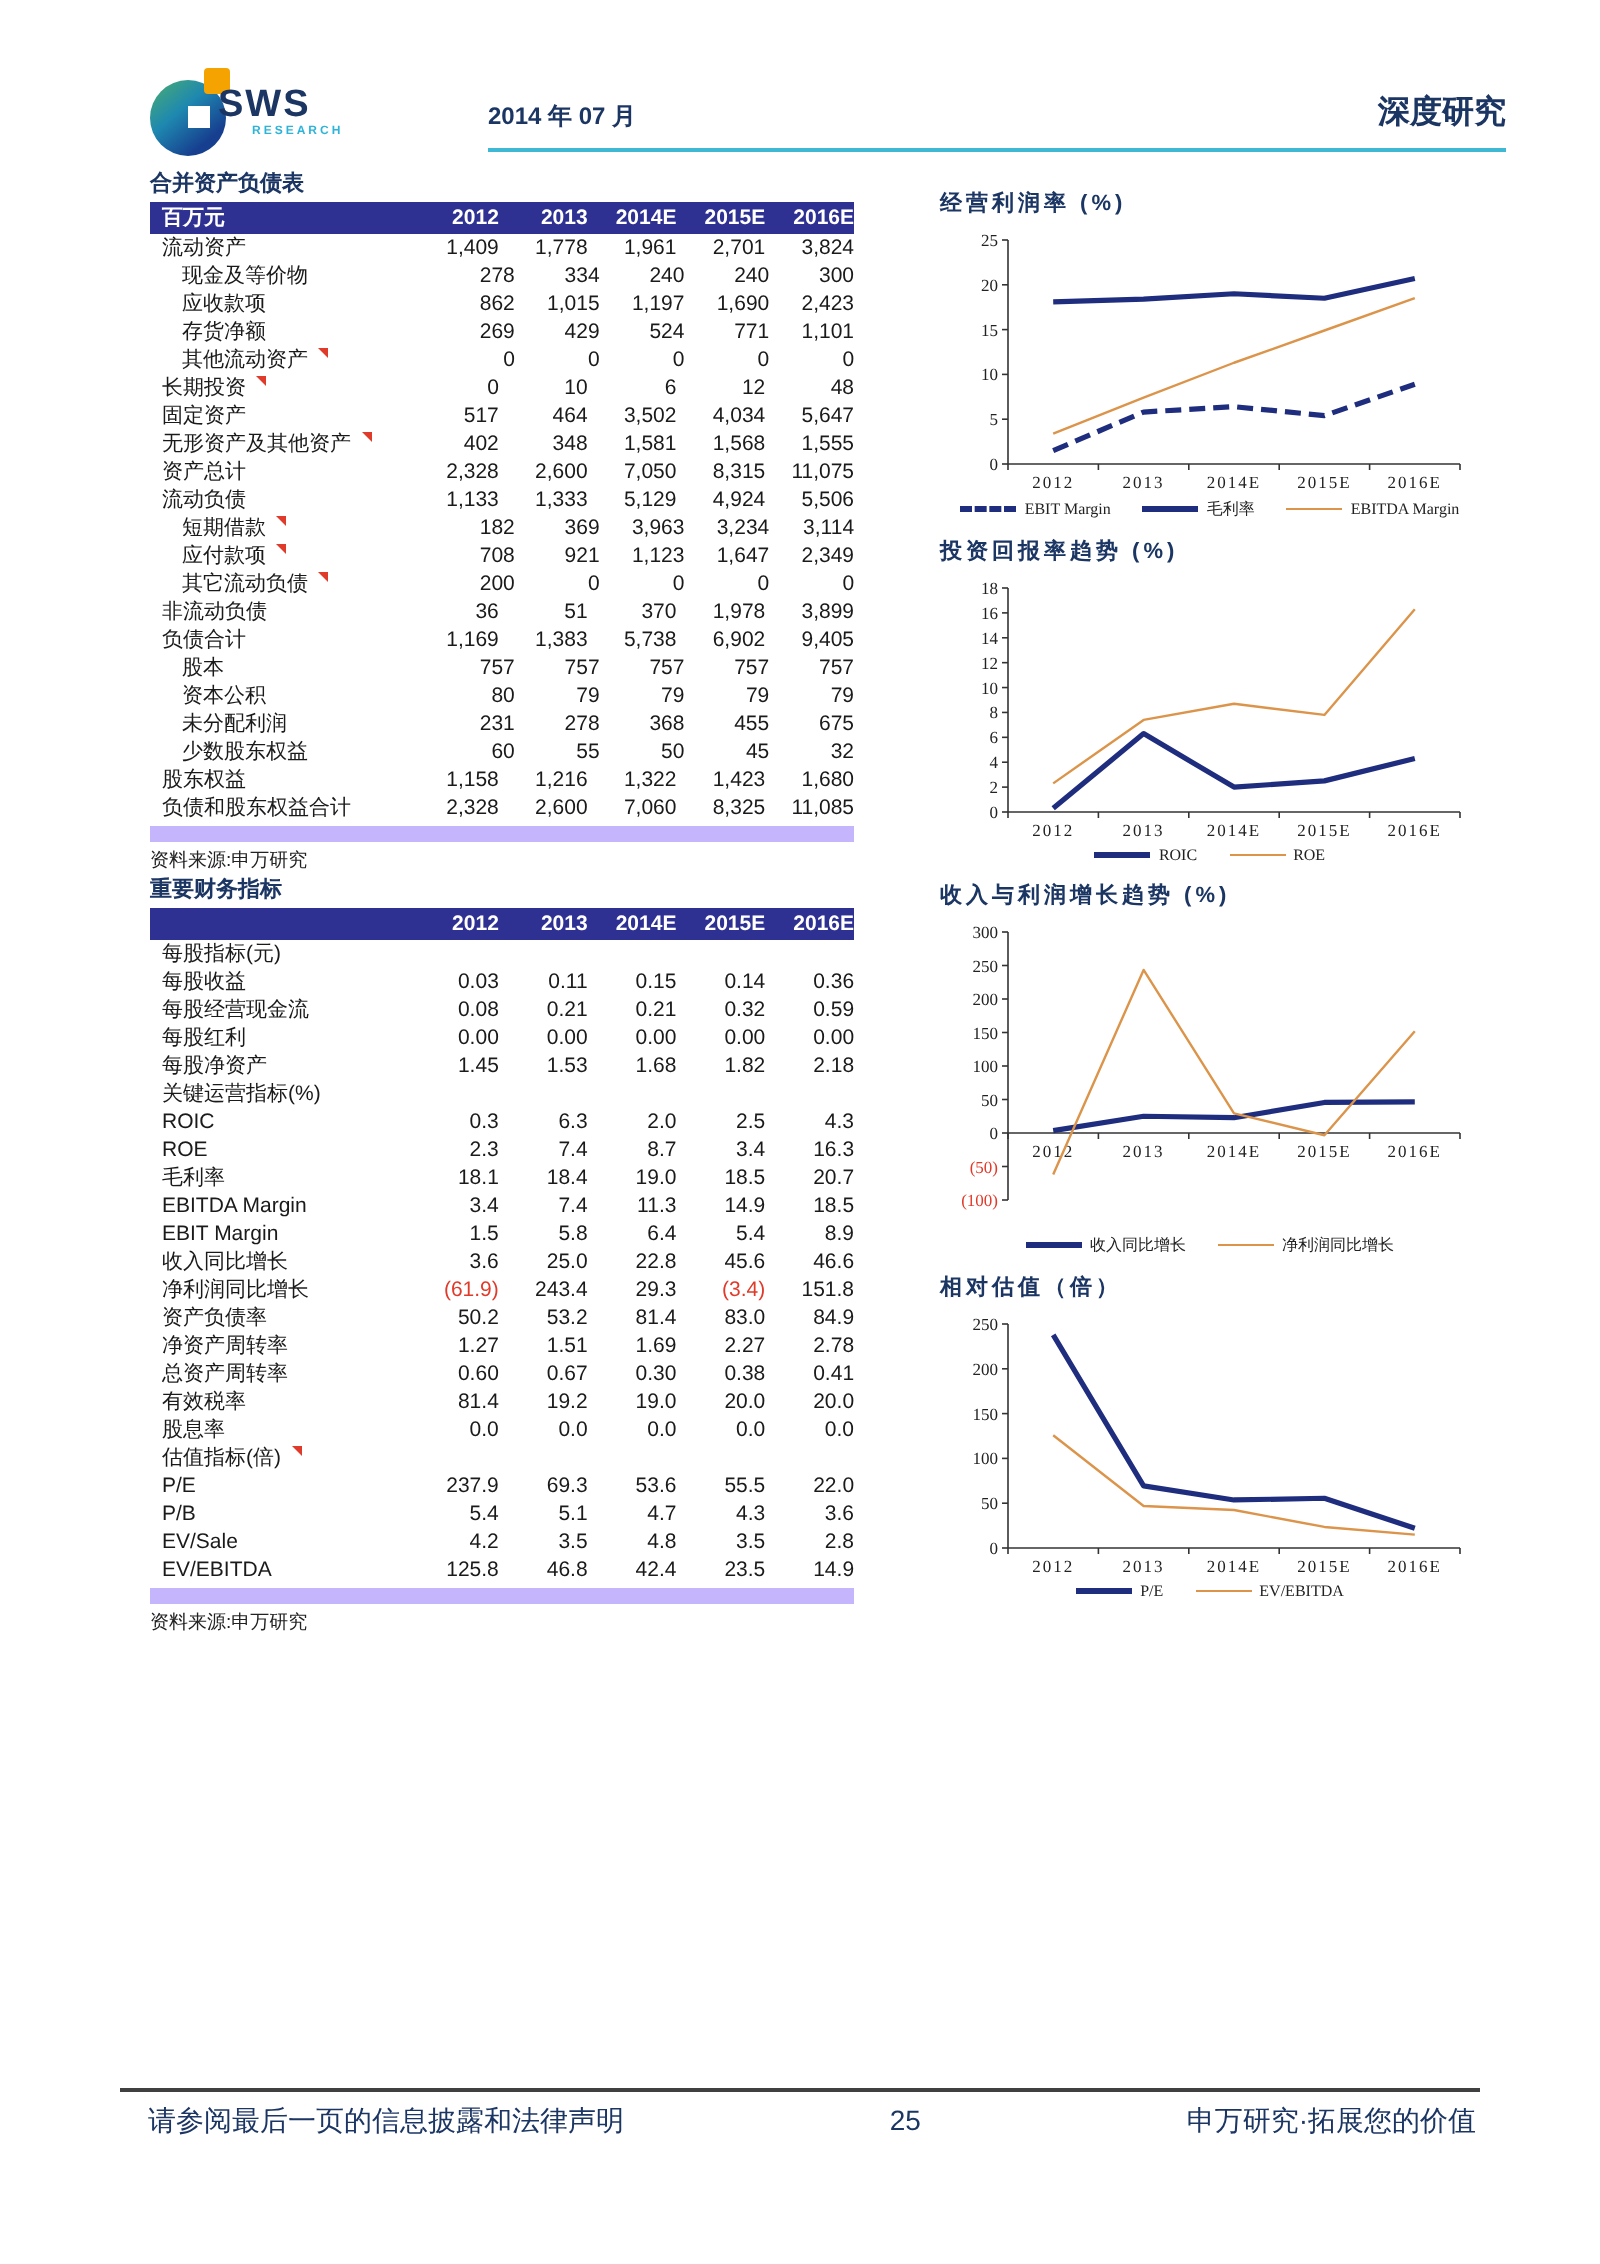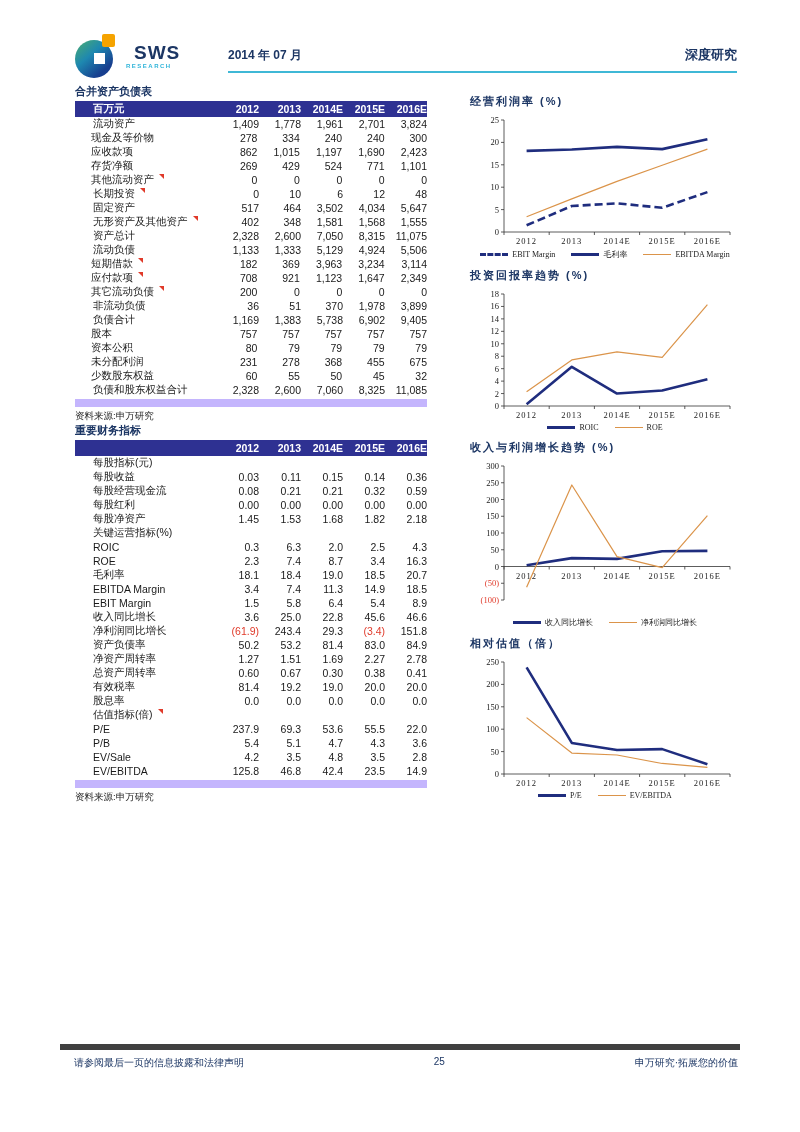--- a/index.html
+++ b/index.html
@@ -6,34 +6,34 @@
   .page{position:relative;width:800px;height:1132px;background:#fff;overflow:hidden;
         font-family:"Liberation Sans",sans-serif;color:#1a1a1a;}
 
   
   .logo{position:absolute;left:75px;top:34px;width:120px;height:52px;}
   .logo-mark{position:absolute;left:0;top:2px;width:44px;height:44px;}
   .logo-circle{position:absolute;left:0;top:4px;width:38px;height:38px;border-radius:50%;
     background:linear-gradient(140deg,#4cae6e 0%,#1e88b0 40%,#173f8f 78%);}
   .logo-notch{position:absolute;left:19px;top:17px;width:11px;height:11px;background:#fff;}
   .logo-orange{position:absolute;left:27px;top:-2px;width:13px;height:13px;background:#f5a300;border-radius:2px;}
-  .logo-sws{position:absolute;left:59px;top:8px;font-weight:bold;font-size:19px;letter-spacing:1px;color:#1c3664;}
+  .logo-sws{position:absolute;left:34px;top:8px;font-weight:bold;font-size:19px;letter-spacing:1px;color:#1c3664;}
   .logo-research{position:absolute;left:51px;top:29px;font-size:6px;letter-spacing:1.5px;color:#2fb4d9;font-weight:bold;}
-  .header-band{position:absolute;left:228px;top:46px;width:509px;display:flex;justify-content:space-between;
+  .header-band{position:absolute;left:244px;top:46px;width:509px;display:flex;justify-content:space-between;
     align-items:flex-end;border-bottom:2px solid #3fb8d6;padding-bottom:7px;}
   .hdr-date{font-size:12px;font-weight:bold;color:#1c3664;}
-  .hdr-type{font-size:13px;font-weight:bold;color:#1c3664;}
+  .hdr-type{font-size:16px;font-weight:bold;color:#1c3664;}
 
   
   .left-col{position:absolute;left:75px;top:84px;width:352px;}
   .tbl-title{font-size:11px;font-weight:bold;color:#1c3664;margin-bottom:2px;}
   .fintable{width:100%;font-size:10.5px;}
   .t-head{display:flex;background:#2e3192;color:#fff;font-weight:bold;height:16px;align-items:center;}
   .t-row{display:flex;height:14px;align-items:center;white-space:nowrap;}
-  .c-label{width:124px;padding-left:18px;position:relative;}
+  .c-label{width:124px;padding-left:6px;position:relative;}
   .c-label.indent{padding-left:16px;}
   .c-val{flex:1;text-align:right;}
   .neg{color:#e03a2a;}
   .marker{display:inline-block;width:0;height:0;border-top:5px solid #e03a2a;
     border-left:5px solid transparent;margin-left:5px;vertical-align:4px;}
   .src-note{border-top:8px solid #c4b5fd;margin-top:2px;padding-top:3px;font-size:9.5px;color:#222;}
   .tbl2{margin-top:0;}
 
   
   .right-col{position:absolute;left:470px;top:94px;width:270px;}
@@ -42,22 +42,22 @@
   svg.chart{display:block;}
   .legend{display:flex;justify-content:center;gap:16px;align-items:center;margin-top:1px;
     font-size:8px;font-family:"Liberation Serif",serif;color:#222;}
   .legend-item{display:flex;align-items:center;}
   .leg-line{display:inline-block;width:28px;margin-right:4px;}
   .leg-navy-thick{border-top:3px solid #1f2d7e;}
   .leg-navy-dash{border-top:3px dashed #1f2d7e;}
   .leg-orange{border-top:1px solid #db944a;}
 
   
-  .footer{position:absolute;left:60px;right:60px;top:1044px;border-top:6px solid #404040;
-    padding-top:6px;display:flex;justify-content:space-between;font-size:10px;color:#1c3664;}
+  .footer{position:absolute;left:60px;right:60px;top:1044px;border-top:2px solid #404040;
+    padding-top:6px;display:flex;justify-content:space-between;font-size:14px;color:#1c3664;}
   .footer .f-left{padding-left:14px;}
   .footer .f-right{padding-right:2px;}
 </style>
 </head>
 <body>
 
 <div class="page">
 
   <div class="logo">
     <div class="logo-mark">
@@ -229,20 +229,28 @@
             <div class="c-val">455</div>
             <div class="c-val">675</div>
           </div>
           <div class="t-row">
             <div class="c-label indent">少数股东权益</div>
             <div class="c-val">60</div>
             <div class="c-val">55</div>
             <div class="c-val">50</div>
             <div class="c-val">45</div>
             <div class="c-val">32</div>
+          </div>
+          <div class="t-row">
+            <div class="c-label">股东权益</div>
+            <div class="c-val">1,158</div>
+            <div class="c-val">1,216</div>
+            <div class="c-val">1,322</div>
+            <div class="c-val">1,423</div>
+            <div class="c-val">1,680</div>
           </div>
           <div class="t-row">
             <div class="c-label">负债和股东权益合计</div>
             <div class="c-val">2,328</div>
             <div class="c-val">2,600</div>
             <div class="c-val">7,060</div>
             <div class="c-val">8,325</div>
             <div class="c-val">11,085</div>
           </div>
         </div>

